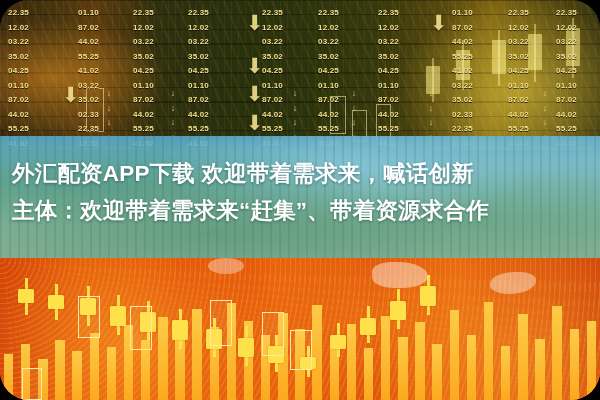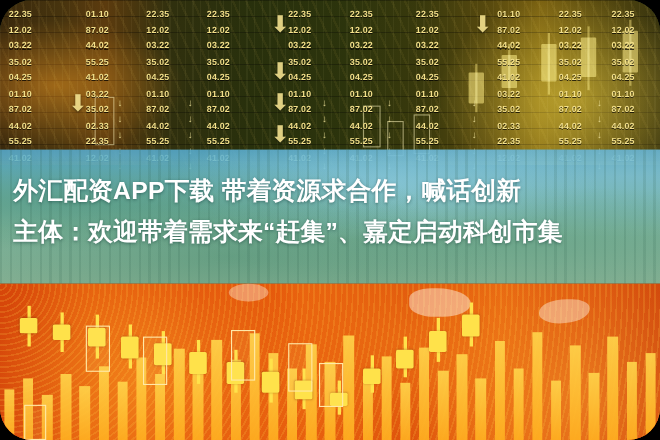--- a/index.html
+++ b/index.html
@@ -364,22 +364,22 @@
       <div class="bigArrow" style="left: 246px; top: 83px;">⬇</div>
       <div class="bigArrow" style="left: 246px; top: 112px;">⬇</div>
       <div class="bigArrow" style="left: 430px; top: 12px;">⬇</div>
     </div>
 
   <div id="midBand"></div>
   <div id="midTexture"></div>
   <div id="midStripes"></div>
 
   <div id="headline">
-    <div>外汇配资APP下载 带着资源求合作，喊话创新</div>
-    <div>主体：欢迎带着需求来“赶集”、嘉定启动科创市集</div>
+    <div>外汇配资APP下载 欢迎带着需求来，喊话创新</div>
+    <div>主体：欢迎带着需求来“赶集”、带着资源求合作</div>
   </div>
 
   <div id="botPanel"></div>
   <div id="botDots"></div>
   <div id="botGrain"></div>
 
   <div class="whiteBlob" style="left:372px;top:262px;width:56px;height:26px;border-radius:40% 60% 50% 45%;opacity:.55;"></div>
   <div class="whiteBlob" style="left:490px;top:272px;width:46px;height:22px;border-radius:55% 35% 60% 40%;opacity:.5;"></div>
   <div class="whiteBlob" style="left:208px;top:258px;width:36px;height:16px;border-radius:50%;opacity:.45;"></div>
 

